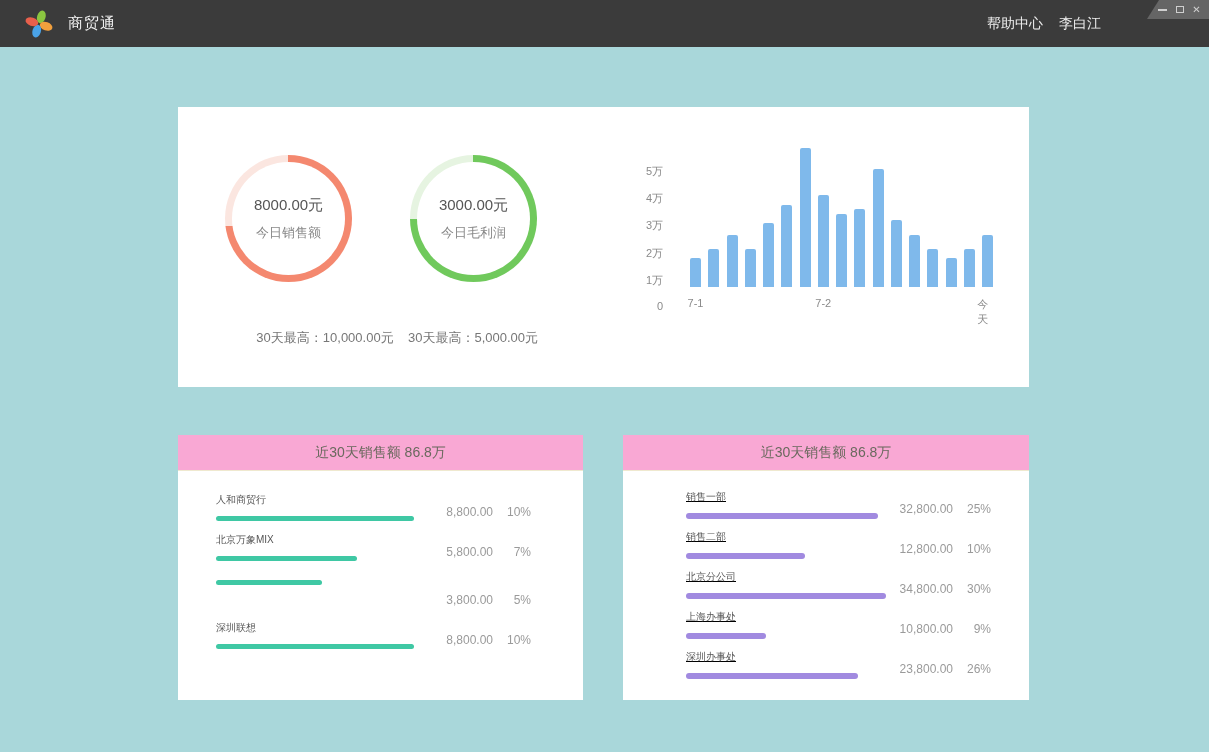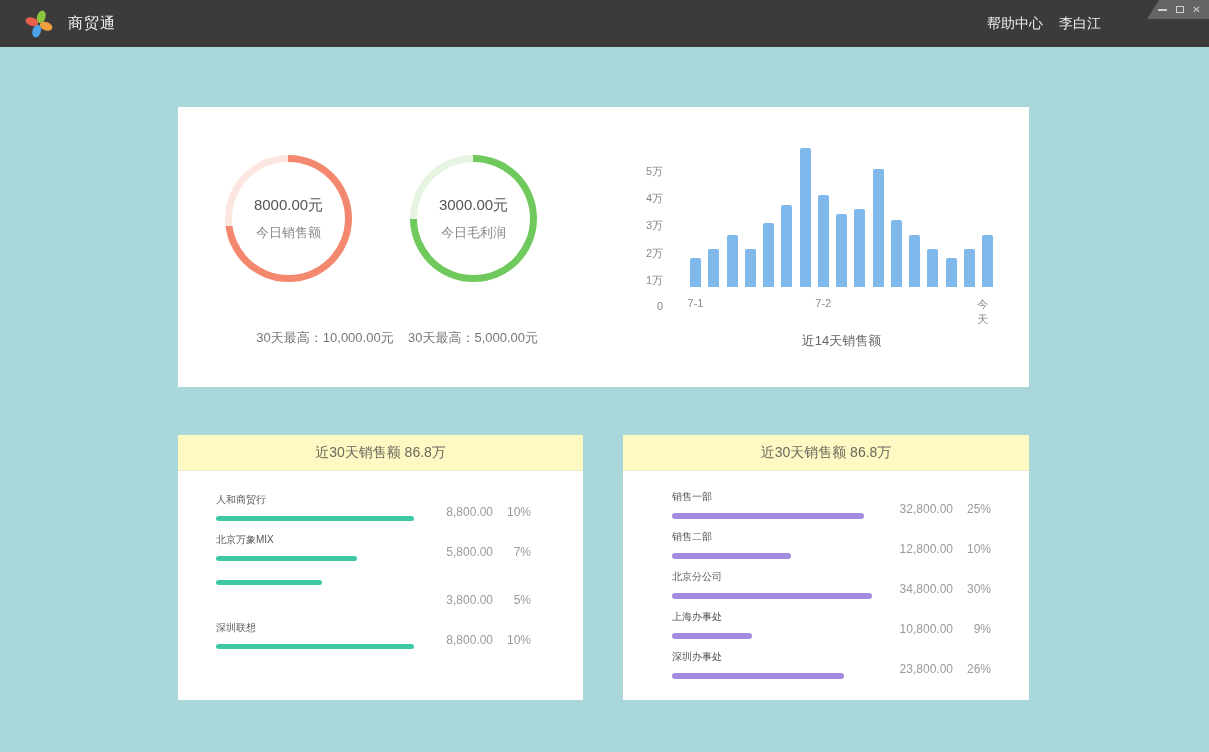--- a/index.html
+++ b/index.html
@@ -43,25 +43,25 @@
   
   .chart-wrap { position:absolute; left:460px; top:30px; width:370px; height:225px; }
   .ytick { position:absolute; left:0; width:25px; text-align:right; font-size:11px; color:#8a8a8a;margin-top:22px; }
   .plot { position:absolute; left:52px; bottom:75px; display:flex; align-items:flex-end; gap:7.25px; height:145px; }
   .bar { width:11px; border-radius:2px 2px 0 0; }
   .xtick { position:absolute; top:160px; transform:translateX(-50%); font-size:11px; color:#8a8a8a; }
   .chart-title { position:absolute; top:195px; left:52px; width:303px; text-align:center;
                  font-size:13px; color:#666; }
 
   
-  .list-header { height:36px; background:#fef9c3; border-bottom:1px solid #efe9cf;
+  .list-header { height:36px; background:#f9a8d4; border-bottom:1px solid #efe9cf;
                  display:flex; align-items:center; justify-content:center;
                  font-size:14px; color:#6a695e; }
   .list-body { padding:21px 0 0 38px; }
-  #list1 .list-body { padding-left:49px; padding-top:18px; }
+  #list1 .list-body { padding-left:63px; padding-top:18px;text-decoration:underline; }
   .row { position:relative; height:40px; }
   .row-name { font-size:10px; color:#555; line-height:16px; }
   .row-bar { height:5px; border-radius:3px; margin-top:8px; }
   #list1 .row-bar { height:6px; }
   .row-vals { position:absolute; top:13px; display:flex; font-size:12px; color:#9a9a9a; }
   #list0 .row-vals { right:52px; }
   #list1 .row-vals { right:38px; }
   .val-amount { width:80px; text-align:right; }
   .val-pct { width:38px; text-align:right; }
 </style>
@@ -140,21 +140,20 @@
         <div class="bar" style="height: 38px; background: rgb(127, 185, 235);"></div>
         <div class="bar" style="height: 29px; background: rgb(127, 185, 235);"></div>
         <div class="bar" style="height: 38px; background: rgb(127, 185, 235);"></div>
         <div class="bar" style="height: 52px; background: rgb(127, 185, 235);"></div>
       </div>
     <div id="xaxis">
         <div class="xtick" style="left: 57.5px;">7-1</div>
         <div class="xtick" style="left: 185.25px;">7-2</div>
         <div class="xtick" style="left: 349.5px;">今天</div>
       </div>
-    <div class="chart-title">近14天销售额</div>
   </div>
 </section>
 
 <section class="card card-list" id="list0">
   <div class="list-header">近30天销售额 86.8万</div>
   <div class="list-body">
       <div class="row">
         <div class="row-name">人和商贸行</div>
         <div class="row-bar" style="width: 198px; background: rgb(63, 200, 164);"></div>
         <div class="row-vals">

